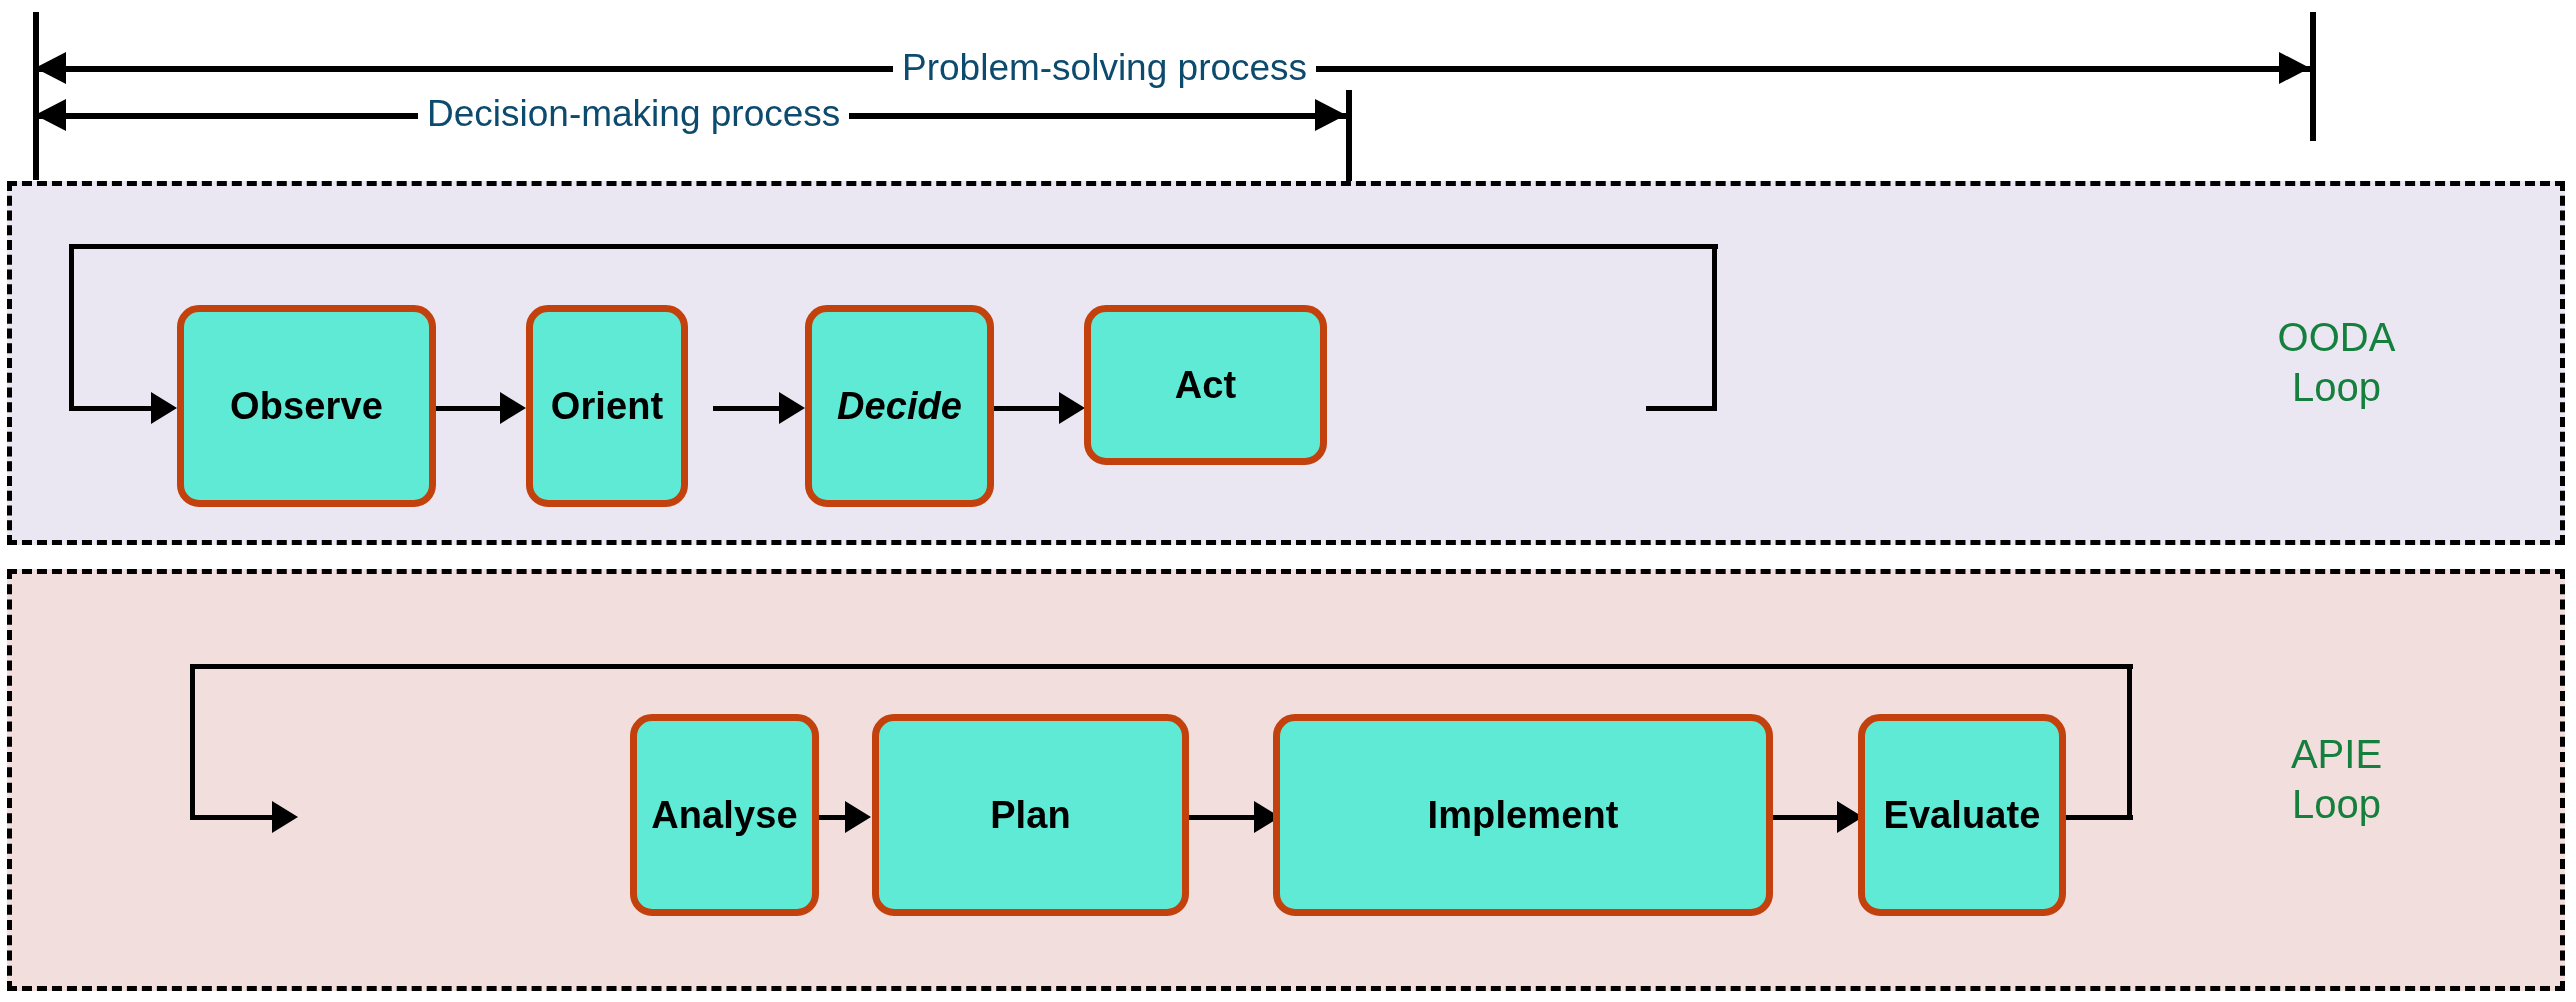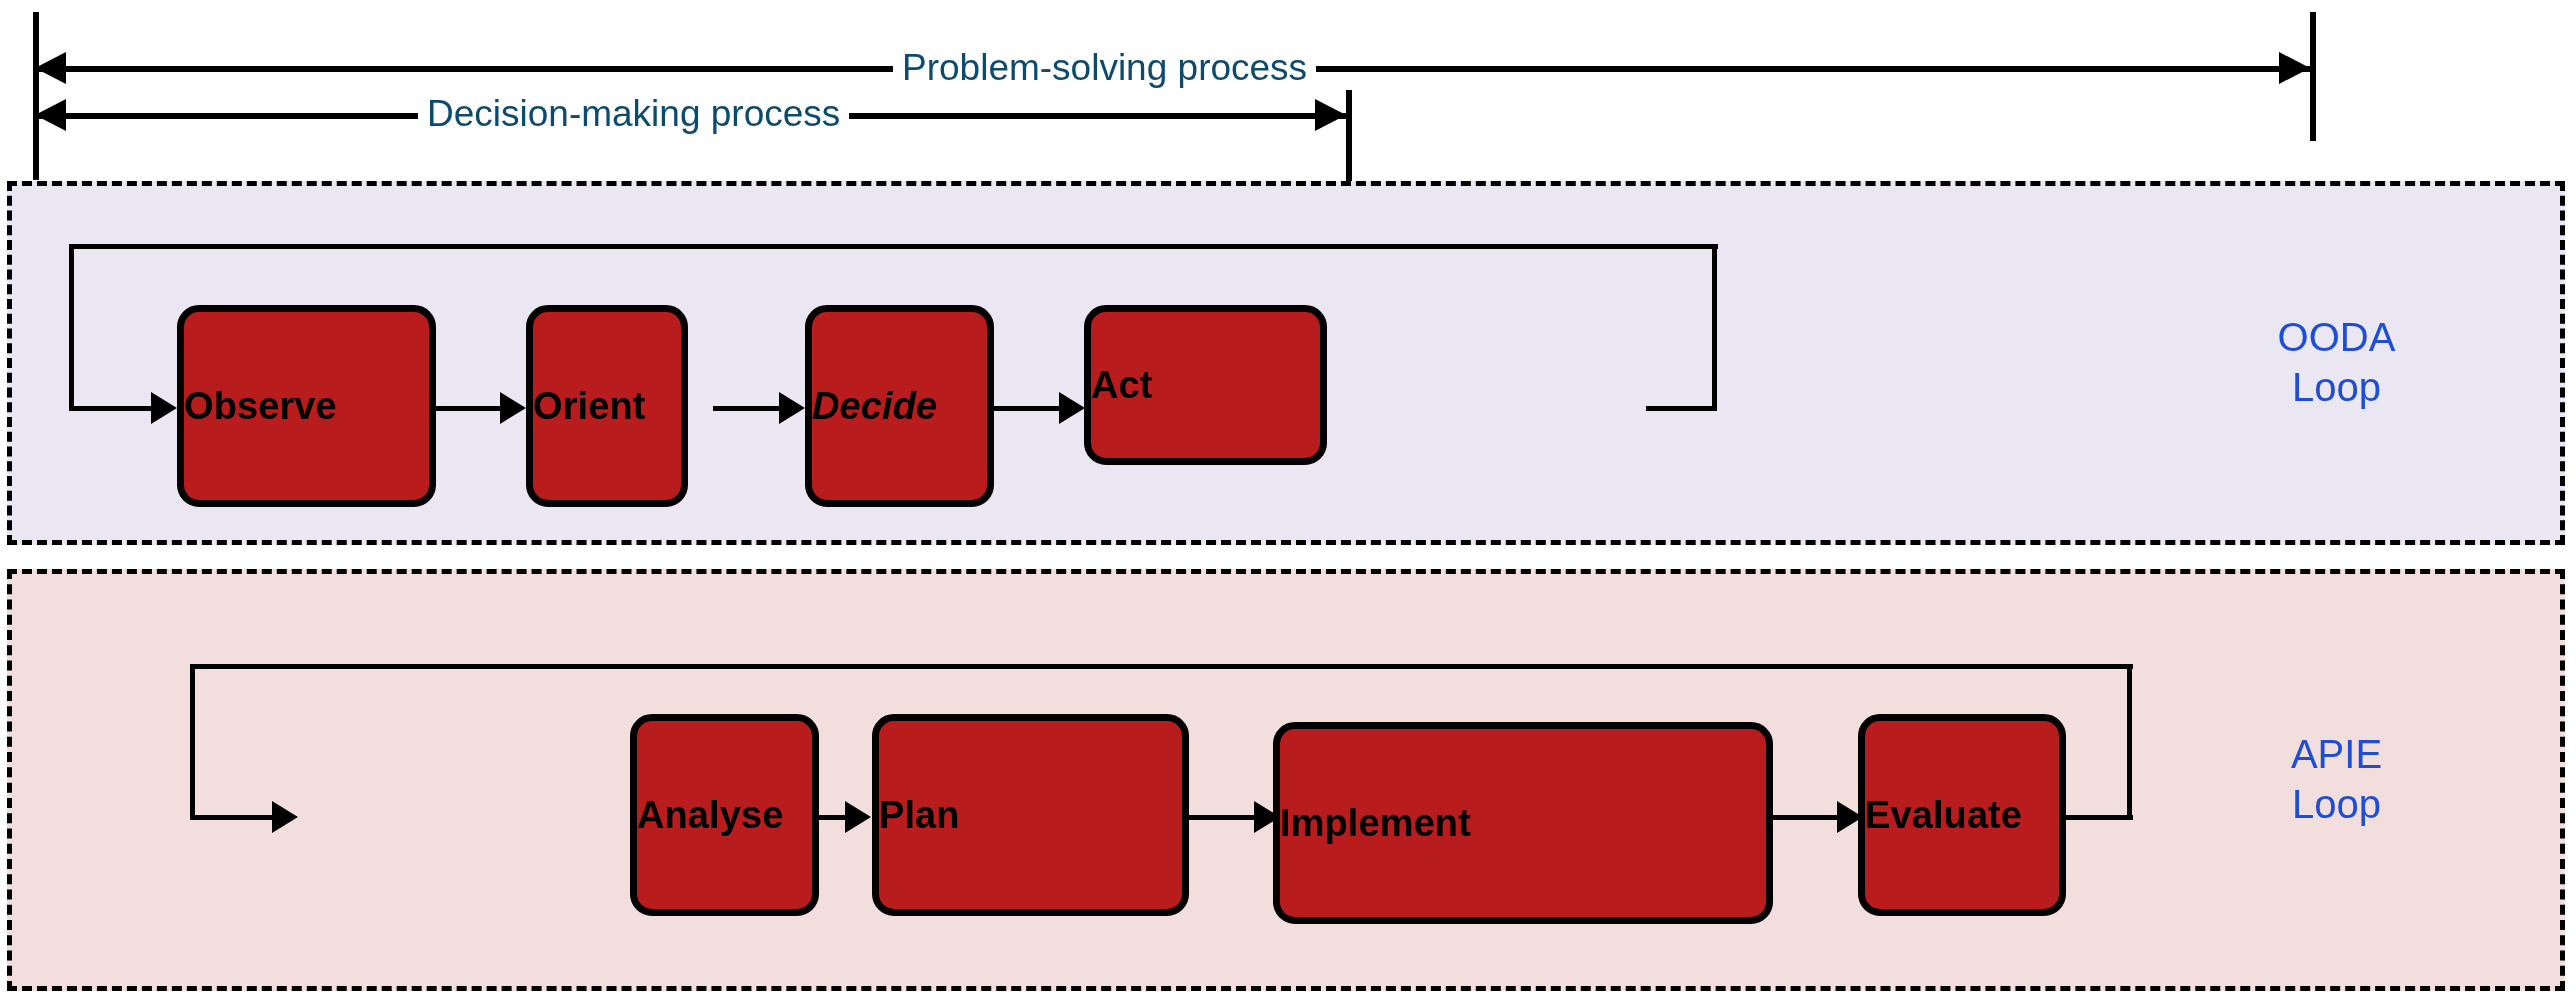--- a/index.html
+++ b/index.html
@@ -14,26 +14,26 @@
   .span .tick{position:absolute;background:#000;width:5.8px;}
   .span .lbl{position:absolute;background:#fff;padding:0 9px;
              font-size:37px;line-height:37px;color:#0c4a6e;white-space:nowrap;}
 
   
   .panel{position:absolute;border:5.8px dashed #000;box-sizing:border-box;}
   .panel-ooda{left:7px;top:181px;width:2558px;height:364px;}
   .panel-apie{left:7px;top:569px;width:2558px;height:422px;}
 
   .panel-label{position:absolute;font-size:40px;line-height:50px;
-               color:#1d4ed8;text-align:center;white-space:nowrap;}
+               color:#15803d;text-align:center;white-space:nowrap;}
 
   
-  .pbox{position:absolute;background:#b91c1c;border:7px solid #000000;
+  .pbox{position:absolute;background:#5eead4;border:7px solid #c2410c;
         border-radius:22px;box-sizing:border-box;
-        display:flex;align-items:center;
+        display:flex;align-items:center;justify-content:center;
         font-size:38px;font-weight:bold;color:#000;letter-spacing:0.1px;}
 
   
   .hline{position:absolute;background:#000;height:5.1px;}
   .vline{position:absolute;background:#000;width:5.1px;}
   .ahead{position:absolute;width:0;height:0;
          border-top:16.7px solid transparent;border-bottom:16.7px solid transparent;
          border-left:26px solid #000;}
 </style>
 </head>
@@ -121,21 +121,21 @@
 
     <div class="hline" style="left:1759px;top:241px;width:67px;"></div>
     <div class="ahead" style="left:1825px;top:227px;"></div>
 
     <div class="pbox" style="left:606px;top:140px;width:189px;height:202px;margin-left:12px;">
       <span>Analyse</span>
     </div>
     <div class="pbox" style="left:860px;top:140px;width:317px;height:202px;">
       <span>Plan</span>
     </div>
-    <div class="pbox" style="left:1261px;top:148px;width:500px;height:202px;">
+    <div class="pbox" style="left:1261px;top:140px;width:500px;height:202px;">
       <span>Implement</span>
     </div>
     <div class="pbox" style="left:1846px;top:140px;width:208px;height:202px;">
       <span>Evaluate</span>
     </div>
 
     <div class="panel-label" style="left:2190px;top:155px;width:269px;">
       <div>APIE</div>
       <div>Loop</div>
     </div>

